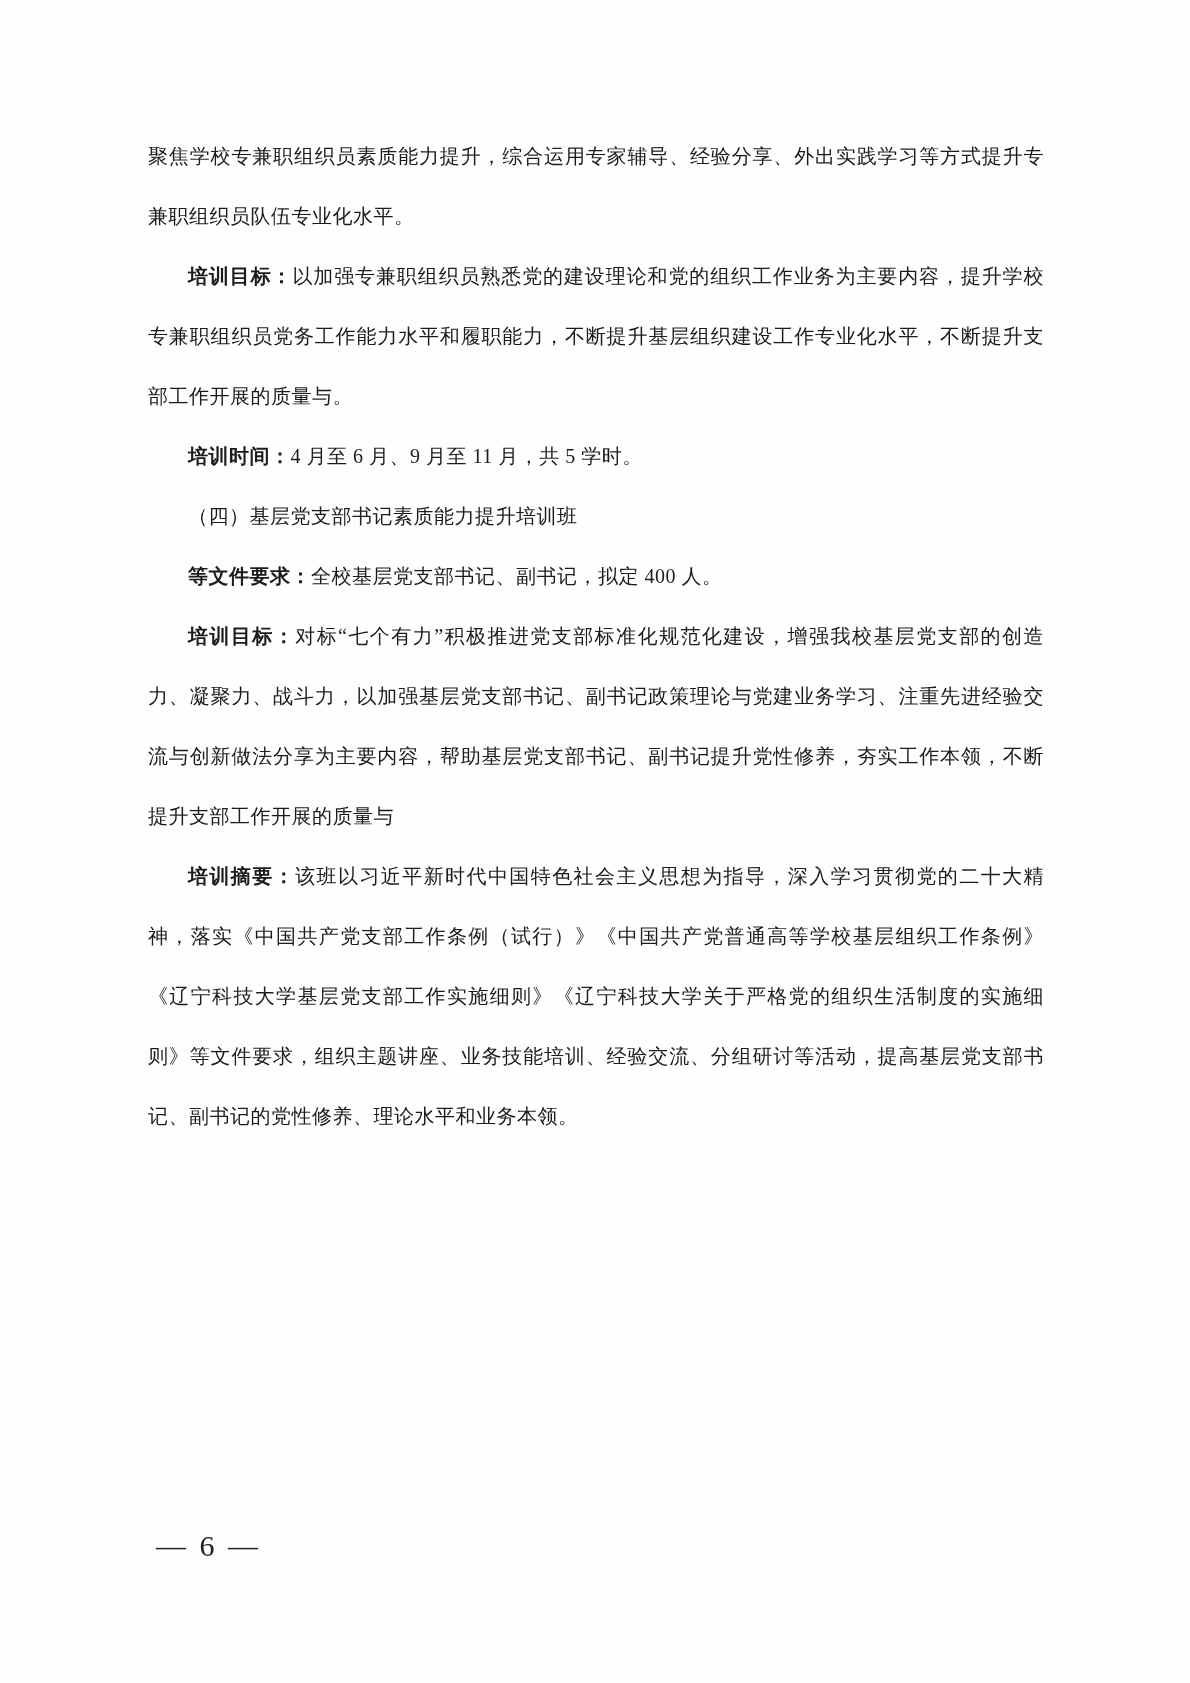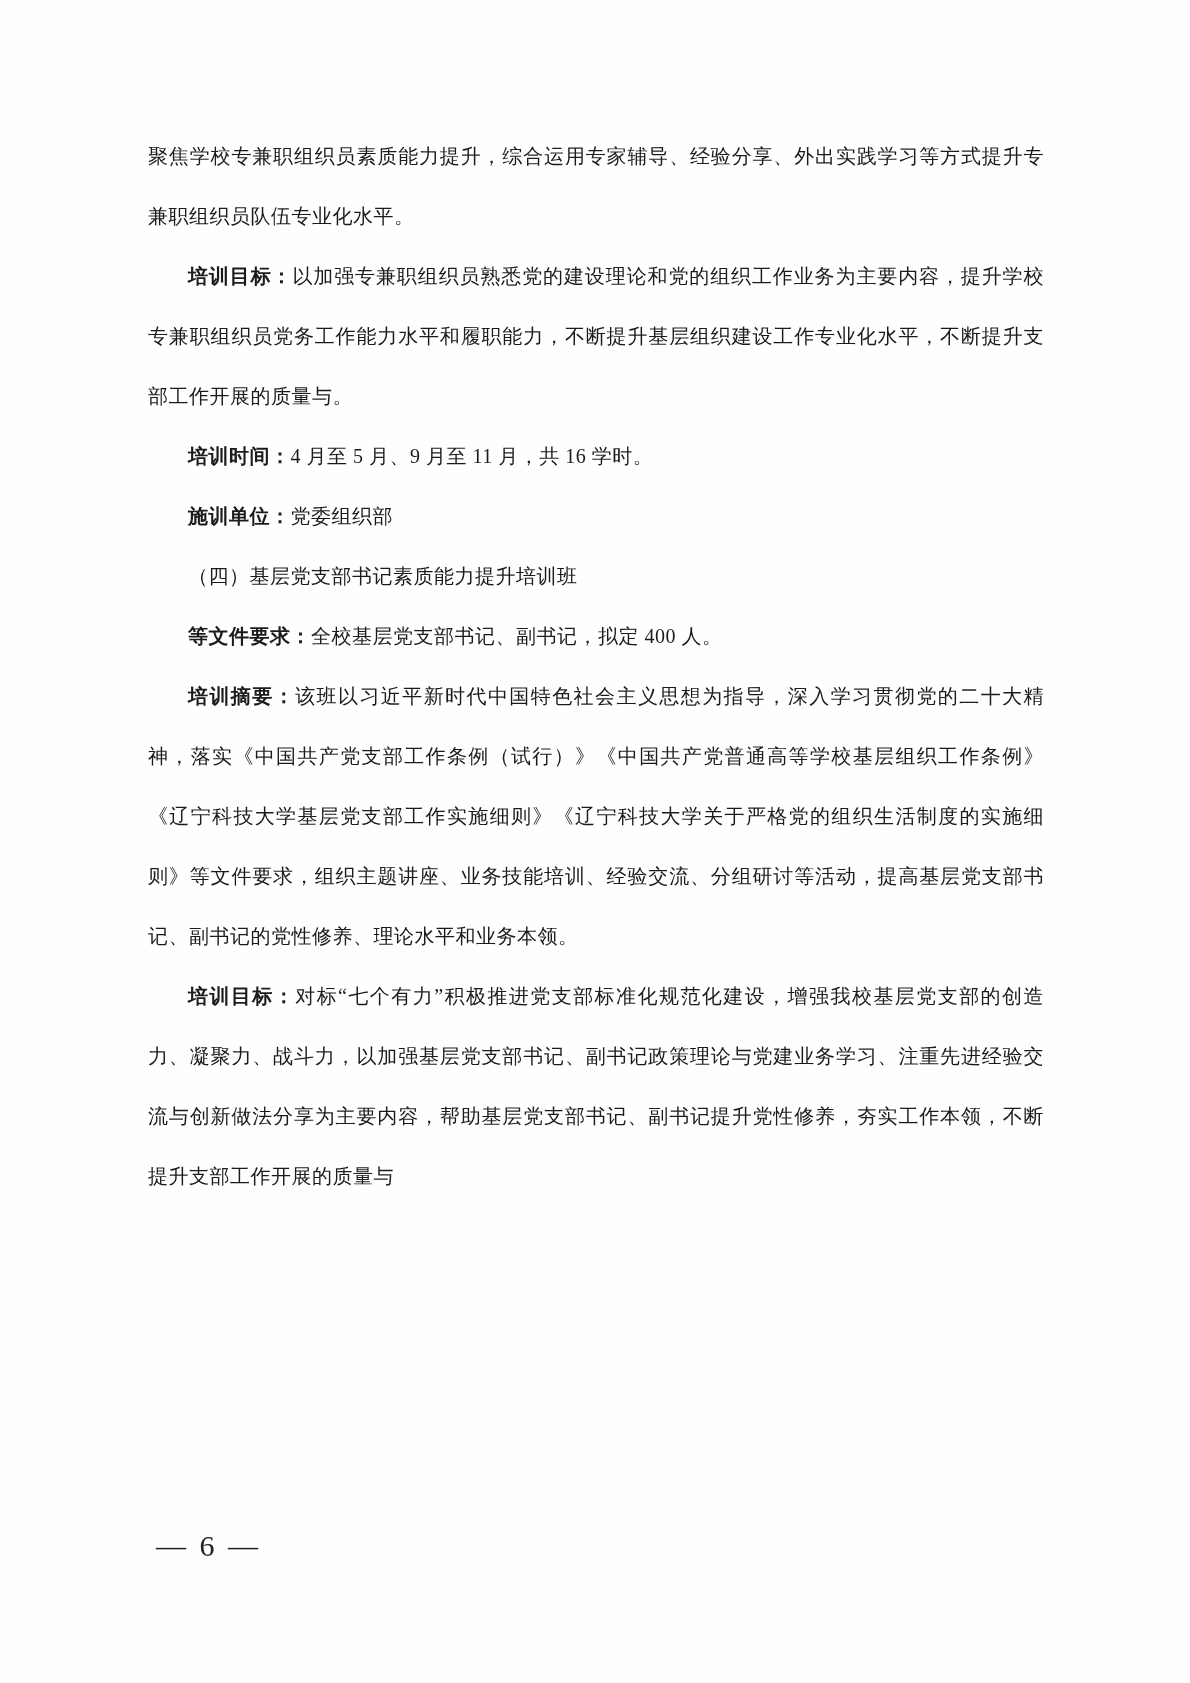--- a/index.html
+++ b/index.html
@@ -56,29 +56,28 @@
 <body>
 
 <div class="page">
 
   <div class="content">
 
     <p><span>聚焦学校专兼职组织员素质能力提升，综合运用专家辅导、经验分享、外出实践学习等方式提升专兼职组织员队伍专业化水平。</span></p>
 
     <p class="indent"><b class="para-label">培训目标：</b><span>以加强专兼职组织员熟悉党的建设理论和党的组织工作业务为主要内容，提升学校专兼职组织员党务工作能力水平和履职能力，不断提升基层组织建设工作专业化水平，不断提升支部工作开展的质量与。</span></p>
 
-    <p class="indent"><b class="para-label">培训时间：</b><span>4 月至 5 月、9 月至 11 月，共 16 学时。</span></p>
+    <p class="indent"><b class="para-label">培训时间：</b><span>4 月至 6 月、9 月至 11 月，共 5 学时。</span></p>
 
-    <p class="indent"><b class="para-label">施训单位：</b><span>党委组织部</span></p>
 
     <p class="section-heading"><span>（四）基层党支部书记素质能力提升培训班</span></p>
 
     <p class="indent"><b class="para-label">等文件要求：</b><span>全校基层党支部书记、副书记，拟定 400 人。</span></p>
 
+    <p class="indent"><b class="para-label">培训目标：</b><span>对标“七个有力”积极推进党支部标准化规范化建设，增强我校基层党支部的创造力、凝聚力、战斗力，以加强基层党支部书记、副书记政策理论与党建业务学习、注重先进经验交流与创新做法分享为主要内容，帮助基层党支部书记、副书记提升党性修养，夯实工作本领，不断提升支部工作开展的质量与</span></p>
+
     <p class="indent"><b class="para-label">培训摘要：</b><span>该班以习近平新时代中国特色社会主义思想为指导，深入学习贯彻党的二十大精神，落实《中国共产党支部工作条例（试行）》《中国共产党普通高等学校基层组织工作条例》《辽宁科技大学基层党支部工作实施细则》《辽宁科技大学关于严格党的组织生活制度的实施细则》等文件要求，组织主题讲座、业务技能培训、经验交流、分组研讨等活动，提高基层党支部书记、副书记的党性修养、理论水平和业务本领。</span></p>
-
-    <p class="indent"><b class="para-label">培训目标：</b><span>对标“七个有力”积极推进党支部标准化规范化建设，增强我校基层党支部的创造力、凝聚力、战斗力，以加强基层党支部书记、副书记政策理论与党建业务学习、注重先进经验交流与创新做法分享为主要内容，帮助基层党支部书记、副书记提升党性修养，夯实工作本领，不断提升支部工作开展的质量与</span></p>
 
   </div>
 
   <div class="page-footer">— 6 —</div>
 
 </div>
 
 </body></html>

